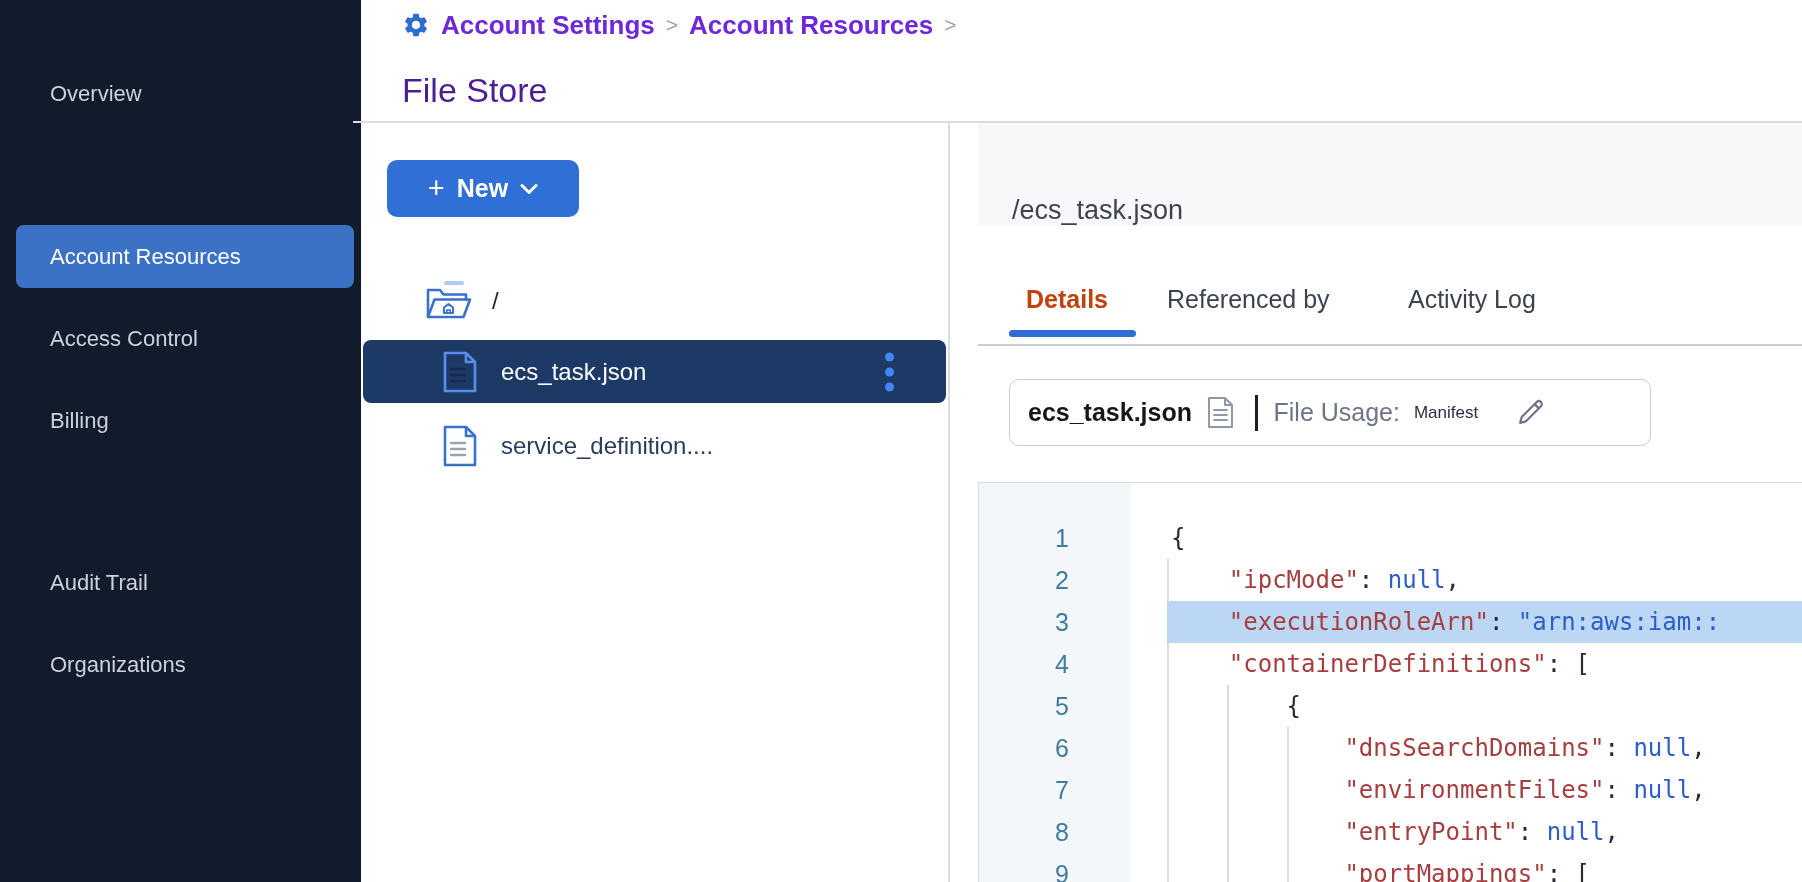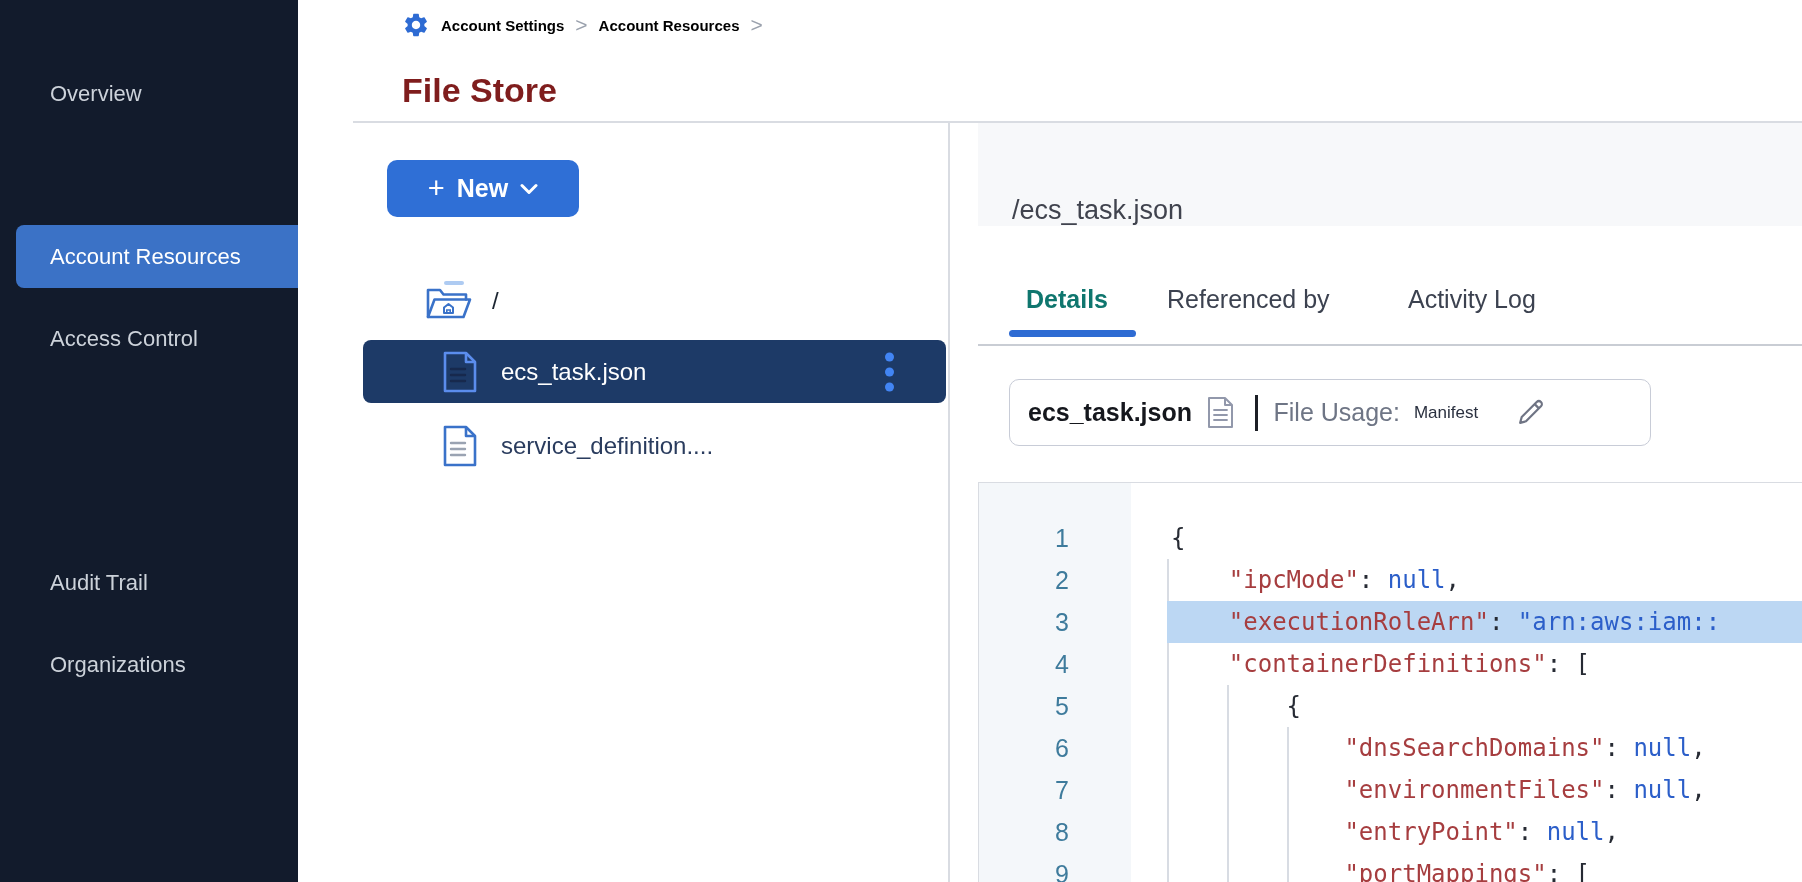--- a/index.html
+++ b/index.html
@@ -2,29 +2,29 @@
 <html><head>
 <meta charset="utf-8">
 <style>
   html,body{margin:0;padding:0;}
   body{
     width:1802px;height:882px;position:relative;overflow:hidden;
     background:#ffffff;font-family:"Liberation Sans",sans-serif;
     -webkit-font-smoothing:antialiased;
   }
   
-  .sidebar{position:absolute;left:0;top:0;width:298px;height:882px;background:#121b2c;overflow:hidden;}
+  .sidebar{position:absolute;left:0;top:0;width:353px;height:882px;background:#121b2c;overflow:hidden;padding-left:8px;}
   .side-item{position:absolute;left:0;width:353px;height:63px;display:flex;align-items:center;
     padding-left:50px;box-sizing:border-box;color:#ccd2da;font-size:22px;cursor:pointer;}
   .side-item.active{left:16px;width:338px;background:#3b72c6;border-radius:8px;color:#ffffff;padding-left:34px;}
   
   .breadcrumb{position:absolute;left:402px;top:9px;height:32px;display:flex;align-items:center;gap:11px;}
-  .crumb{color:#000000;font-size:15px;font-weight:700;}
+  .crumb{color:#6d28d9;font-size:26px;font-weight:700;}
   .crumb-sep{color:#9aa1ad;font-size:21px;font-weight:500;}
-  .page-title{position:absolute;left:402px;top:48px;font-size:34px;font-weight:700;color:#7f1d1d;}
+  .page-title{position:absolute;left:402px;top:48px;font-size:34px;font-weight:400;color:#4c1d95;}
   .hdivider{position:absolute;left:353px;top:121px;width:1449px;height:1.5px;background:#d9dce2;}
   
   .new-btn{position:absolute;left:387px;top:160px;width:192px;height:57px;background:#2f6fd6;border:none;
     border-radius:10px;color:#ffffff;font-family:"Liberation Sans",sans-serif;font-size:25px;font-weight:700;
     display:flex;align-items:center;justify-content:center;gap:12px;cursor:pointer;}
   .folder-row{position:absolute;left:425px;top:280px;display:flex;align-items:center;gap:19px;}
   .root-label{font-size:24px;color:#1b2430;}
   .file-row{position:absolute;left:363px;width:583px;height:63px;border-radius:8px;display:flex;
     align-items:center;cursor:pointer;}
   .file-row.selected{top:340px;background:#1d3a67;}
@@ -35,21 +35,21 @@
   .file-row.plain .fname{color:#2a3c5e;}
   .kebab{position:absolute;right:48px;top:50%;transform:translateY(-50%);display:flex;flex-direction:column;
     gap:6px;cursor:pointer;padding:4px;}
   .kebab i{width:9px;height:9px;border-radius:50%;background:#4285f4;display:block;}
   
   .vdivider{position:absolute;left:948px;top:122px;width:1.5px;height:760px;background:#d9dce2;}
   .path-band{position:absolute;left:978px;top:123px;width:824px;height:103px;background:#f7f8fa;
     display:flex;align-items:flex-end;}
   .path-text{margin-left:34px;font-size:27px;color:#40434e;}
   .tab{position:absolute;top:285px;font-size:25px;cursor:pointer;white-space:nowrap;}
-  .tab.active{color:#0f766e;font-weight:700;}
+  .tab.active{color:#c2410c;font-weight:700;}
   .tab.idle{color:#3c4250;font-weight:400;}
   .tab-underline{position:absolute;left:1009px;top:330px;width:127px;height:7px;background:#2e6bd3;border-radius:4px;}
   .tab-divider{position:absolute;left:978px;top:344px;width:824px;height:1.5px;background:#c9cdd4;}
   .file-card{position:absolute;left:1009px;top:379px;width:642px;height:67px;box-sizing:border-box;
     background:#ffffff;border:1.5px solid #c8ccd7;border-radius:10px;display:flex;align-items:center;}
   .card-name{margin-left:18px;font-size:25px;font-weight:700;color:#15171d;}
   .card-doc-icon{margin-left:15px;display:flex;}
   .card-sep{margin-left:21px;width:2.5px;height:36px;background:#1c1f26;}
   .card-usage-label{margin-left:16px;font-size:25px;color:#6e7585;}
   .card-usage-value{margin-left:14px;font-size:17px;color:#2a303f;}
@@ -76,20 +76,23 @@
 <nav class="sidebar">
   <div class="side-item" style="top:62px">
       <span>Overview</span>
     </div>
   <div class="side-item active" style="top:225px">
       <span>Account Resources</span>
     </div>
   <div class="side-item" style="top:307px">
       <span>Access Control</span>
     </div>
+  <div class="side-item" style="top:389px">
+      <span>Billing</span>
+    </div>
   <div class="side-item" style="top:551px">
       <span>Audit Trail</span>
     </div>
   <div class="side-item" style="top:633px">
       <span>Organizations</span>
     </div>
 </nav>
 
 <div class="breadcrumb">
   <span>

